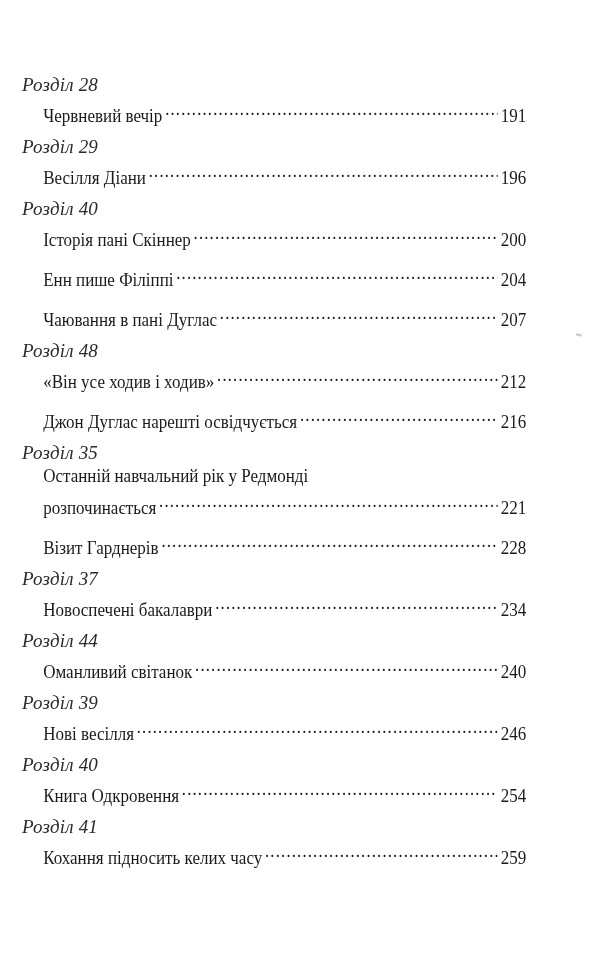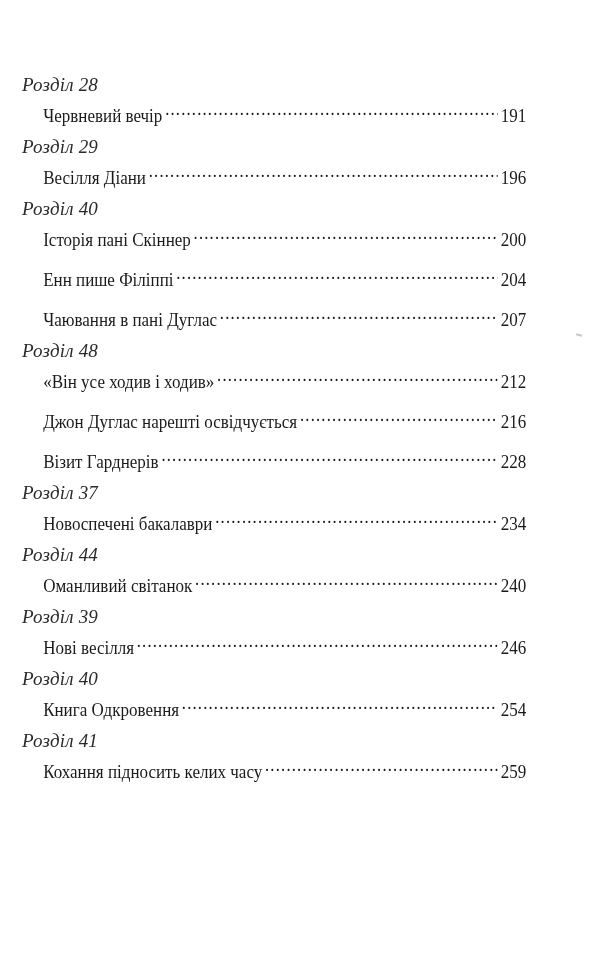--- a/index.html
+++ b/index.html
@@ -146,20 +146,29 @@
   </div>
 
   <div class="entry">
     <div class="title-row">
       <span class="title-text">Джон Дуглас нарешті освідчується</span>
       <span class="leader"></span>
       <span class="page-num">216</span>
     </div>
   </div>
 
+  <div class="entry">
+    <div class="chapter-label">Розділ 35</div>
+    <div class="title-first-line">Останній навчальний рік у Редмонді</div>
+    <div class="title-row">
+      <span class="title-text">розпочинається</span>
+      <span class="leader"></span>
+      <span class="page-num">221</span>
+    </div>
+  </div>
 
   <div class="entry">
     <div class="title-row">
       <span class="title-text">Візит Гарднерів</span>
       <span class="leader"></span>
       <span class="page-num">228</span>
     </div>
   </div>
 
   <div class="entry">

